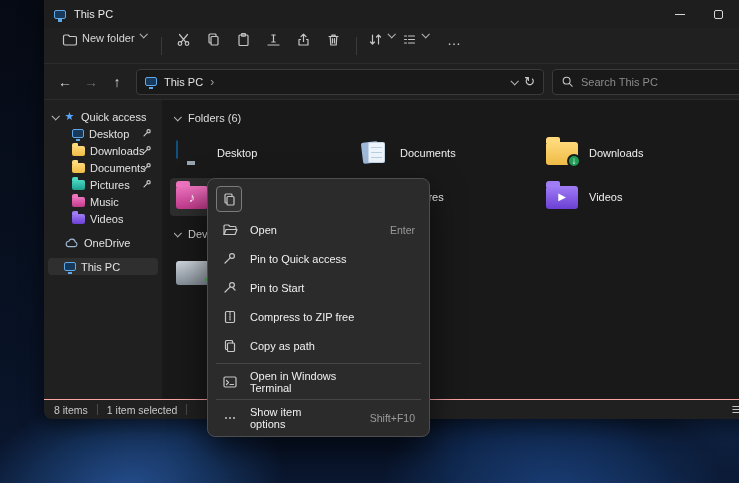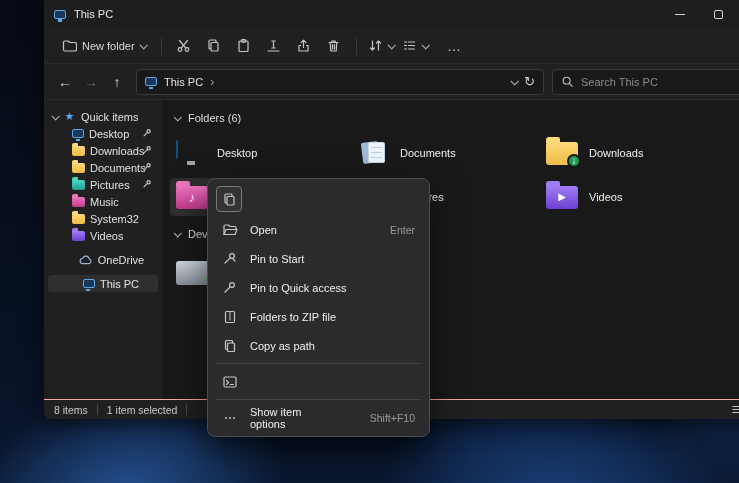--- a/index.html
+++ b/index.html
@@ -18,21 +18,21 @@
   .window{position:absolute;left:0;top:0;width:731px;height:419px;background:#202020;border-radius:0 0 8px 8px;overflow:hidden;box-shadow:0 6px 22px rgba(0,0,0,.55);display:flex;flex-direction:column;margin-left:44px;}
 
   .titlebar{height:28px;display:flex;align-items:center;background:#1e1e1e;padding-left:10px;flex:0 0 auto;}
   .title-text{font-size:11px;color:#eaeaea;margin-left:8px;}
   .winbtns{margin-left:auto;display:flex;height:28px;}
   .winbtn{width:38px;height:28px;display:flex;align-items:center;justify-content:center;color:#d6d6d6;font-size:13px;}
   .minim{width:10px;height:1px;background:#d6d6d6;display:block;}
   .maxim{width:9px;height:9px;border:1px solid #d6d6d6;border-radius:2px;display:block;}
 
   .toolbar{height:36px;display:flex;align-items:center;padding:0 10px;border-bottom:1px solid #2b2b2b;flex:0 0 auto;}
-  .tbtn{height:28px;min-width:30px;display:flex;align-items:center;justify-content:center;border-radius:4px;color:#cfcfcf;gap:5px;padding:0 4px;}
+  .tbtn{height:28px;min-width:30px;display:flex;align-items:flex-start;justify-content:center;border-radius:4px;color:#cfcfcf;gap:5px;padding:0 4px;}
   .newfolder{padding:0 8px;font-size:11px;color:#d6d6d6;}
   .tsep{width:1px;height:18px;background:#3a3a3a;margin:0 7px;}
   .dots{font-size:14px;letter-spacing:1px;color:#cfcfcf;margin-left:8px;}
 
   .sv{stroke:#c6c6c6;fill:none;stroke-width:1.2;stroke-linecap:round;stroke-linejoin:round;}
   .chev{width:6px;height:6px;border-right:1.3px solid #b5b5b5;border-bottom:1.3px solid #b5b5b5;display:inline-block;}
   .chev.down{transform:rotate(45deg) translateY(-1px);}
 
   .navrow{height:36px;display:flex;align-items:center;padding:0 8px;border-bottom:1px solid #2b2b2b;flex:0 0 auto;}
   .navbtn{width:26px;height:26px;display:flex;align-items:center;justify-content:center;color:#d8d8d8;font-size:14px;border-radius:4px;}
@@ -43,21 +43,21 @@
   .searchbar{display:flex;align-items:center;width:200px;height:26px;background:#191919;border:1px solid #3a3a3a;border-radius:4px;margin-left:8px;padding:0 8px;gap:7px;}
   .searchbar input{flex:1;background:transparent;border:0;outline:0;color:#cfcfcf;font-size:11px;font-family:inherit;}
   .searchbar input::placeholder{color:#8b8b8b;}
 
   .bodyrow{flex:1;display:flex;min-height:0;}
   .sidebar{width:118px;padding-top:8px;flex:0 0 auto;}
   .srow{height:17px;display:flex;align-items:center;font-size:11px;color:#e2e2e2;border-radius:4px;margin:0 4px;position:relative;gap:5px;}
   .srow .slabel{white-space:nowrap;overflow:hidden;}
   .srow.root{padding-left:4px;}
   .srow.child{padding-left:24px;}
-  .srow.top{padding-left:16px;justify-content:center;}
+  .srow.top{padding-left:16px;}
   .srow.sel{background:#2f2f2f;}
   .srow .pin{position:absolute;right:6px;top:3px;}
   .mt{margin-top:7px;}
 
   
   .fi{position:relative;border-radius:2px;background:linear-gradient(180deg,var(--f1,#ffd97a),var(--f2,#eebb45));display:inline-block;flex:0 0 auto;}
   .fi::before{content:"";position:absolute;left:0;top:-3px;width:45%;height:4px;border-radius:2px 1px 0 0;background:var(--f1,#ffd97a);}
   .fi.s{width:13px;height:10px;}
   .fi.lg{width:32px;height:23px;border-radius:3px;}
   .fi.lg::before{top:-5px;height:6px;width:14px;border-radius:3px 2px 0 0;}
@@ -218,21 +218,21 @@
         </svg>
       <input type="text" placeholder="Search This PC" style="">
     </div>
   </div>
 
   <div class="bodyrow">
     <div class="sidebar">
       <div class="srow root">
         <span class="chev down"></span>
         <span class="star">★</span>
-        <span class="slabel">Quick items</span>
+        <span class="slabel">Quick access</span>
       </div>
       <div class="srow child">
         <span class="mon"></span>
         <span class="slabel">Desktop</span>
         <svg class="pin sv" width="10" height="10" viewBox="0 0 10 10">
             <circle cx="6.6" cy="3.2" r="1.6"></circle>
             <path d="M5.4 4.4 L2 7.8"></path>
           </svg>
       </div>
       <div class="srow child">
@@ -255,24 +255,20 @@
         <span class="fi s" style="--f1:#49d8c4;--f2:#1e9e8e"></span>
         <span class="slabel">Pictures</span>
         <svg class="pin sv" width="10" height="10" viewBox="0 0 10 10">
             <circle cx="6.6" cy="3.2" r="1.6"></circle>
             <path d="M5.4 4.4 L2 7.8"></path>
           </svg>
       </div>
       <div class="srow child">
         <span class="fi s" style="--f1:#ee74c0;--f2:#c23a8c"></span>
         <span class="slabel">Music</span>
-      </div>
-      <div class="srow child">
-        <span class="fi s" style="--f1:#ffd97a;--f2:#eebb45"></span>
-        <span class="slabel">System32</span>
       </div>
       <div class="srow child">
         <span class="fi s" style="--f1:#a07df5;--f2:#6b3fd4"></span>
         <span class="slabel">Videos</span>
       </div>
       <div class="srow top mt">
         <svg class="sv" width="15" height="13" viewBox="0 0 16 14" style="stroke:#9fb8d8">
             <path d="M4.5 11.5 h7 a2.6 2.6 0 0 0 .5 -5.1 A3.6 3.6 0 0 0 5.1 5.6 A3 3 0 0 0 4.5 11.5 z"></path>
           </svg>
         <span class="slabel">OneDrive</span>
@@ -379,44 +375,44 @@
           <path d="M2 12.5 L4 7.5 h11 L13 12.5 z"></path>
         </svg>
       </span>
     <span>Open</span>
     <span class="sc">Enter</span>
   </div>
   <div class="mi">
     <span class="ico">
         <svg class="sv" width="16" height="16" viewBox="0 0 16 16">
           <circle cx="10" cy="5" r="2.4"></circle>
+          <path d="M8.2 6.8 L3 12"></path>
+        </svg>
+      </span>
+    <span>Pin to Quick access</span>
+    <span class="sc"></span>
+  </div>
+  <div class="mi">
+    <span class="ico">
+        <svg class="sv" width="16" height="16" viewBox="0 0 16 16">
+          <circle cx="10" cy="5" r="2.4"></circle>
           <path d="M8.2 6.8 L3 12 M11 8 l2 2"></path>
         </svg>
       </span>
     <span>Pin to Start</span>
     <span class="sc"></span>
   </div>
   <div class="mi">
     <span class="ico">
         <svg class="sv" width="16" height="16" viewBox="0 0 16 16">
-          <circle cx="10" cy="5" r="2.4"></circle>
-          <path d="M8.2 6.8 L3 12"></path>
-        </svg>
-      </span>
-    <span>Pin to Quick access</span>
-    <span class="sc"></span>
-  </div>
-  <div class="mi">
-    <span class="ico">
-        <svg class="sv" width="16" height="16" viewBox="0 0 16 16">
           <rect x="3.5" y="2.5" width="9" height="11" rx="1.2"></rect>
           <path d="M8 2.5 v1.2 m0 1.2 v1.2 m0 1.2 v1.2 m0 1.2 v1.2"></path>
         </svg>
       </span>
-    <span>Folders to ZIP file</span>
+    <span>Compress to ZIP free</span>
     <span class="sc"></span>
   </div>
   <div class="mi">
     <span class="ico">
         <svg class="sv" width="16" height="16" viewBox="0 0 16 16">
           <rect x="5.5" y="5" width="7" height="8.5" rx="1"></rect>
           <path d="M10.5 5 V3.5 a1 1 0 0 0 -1 -1 H4.5 a1 1 0 0 0 -1 1 v7 a1 1 0 0 0 1 1 h1"></path>
         </svg>
       </span>
     <span>Copy as path</span>
@@ -425,20 +421,21 @@
 
   <div class="msep"></div>
 
   <div class="mi">
     <span class="ico">
         <svg class="sv" width="16" height="16" viewBox="0 0 16 16">
           <rect x="2" y="3" width="12" height="10" rx="1.2"></rect>
           <path d="M4.5 6.5 L6.5 8.5 L4.5 10.5 M8 10.5 h3.5"></path>
         </svg>
       </span>
+    <span>Open in Windows Terminal</span>
     <span class="sc"></span>
   </div>
 
   <div class="msep"></div>
 
   <div class="mi">
     <span class="ico">
         <svg width="16" height="16" viewBox="0 0 16 16">
           <circle cx="4" cy="8" r="1" fill="#c6c6c6"></circle>
           <circle cx="8" cy="8" r="1" fill="#c6c6c6"></circle>

